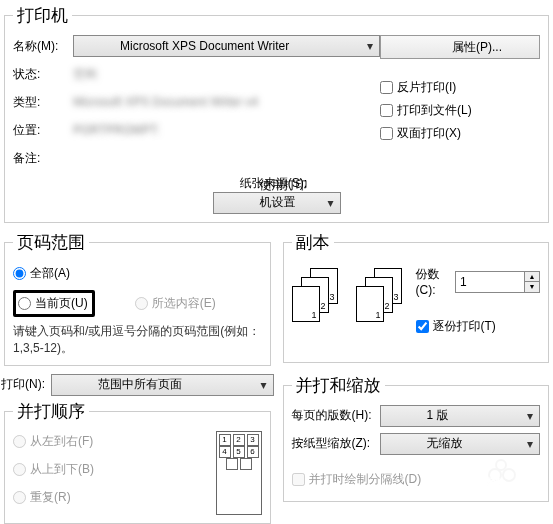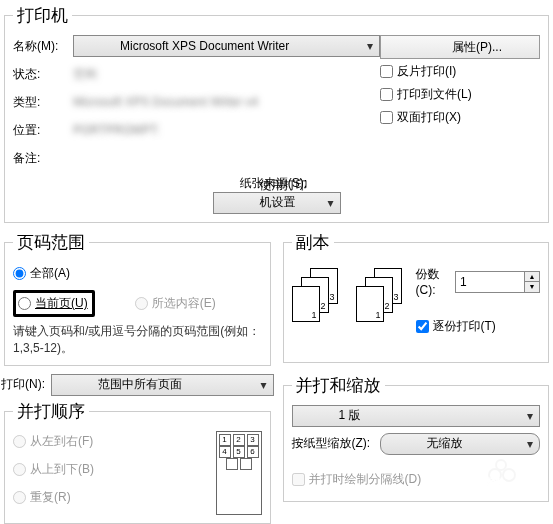--- a/index.html
+++ b/index.html
@@ -12,21 +12,21 @@
 .select, input[type=text] { border: 1px solid #888; height: 22px; padding: 2px 4px; font-size: 12px; background: #fff; }
 .select { background: linear-gradient(#f0f0f0,#e0e0e0); position: relative; padding-right: 22px; display: flex; align-items: center; padding-left: 46px; }
 .select::after { content: "▾"; position: absolute; right: 6px; top: 50%; transform: translateY(-50%); color: #333; }
 button.btn { background: linear-gradient(#f8f8f8,#e8e8e8); border: 1px solid #999; height: 24px; font-size: 12px; padding: 0 10px; cursor: pointer; }
 input[type=checkbox], input[type=radio] { margin-right: 4px; vertical-align: middle; }
 .disabled { color: #999; }
 .top-area { display: flex; gap: 0; }
 .top-left { flex: 1; }
 .top-right { width: 160px; padding-top: 0; }
 .chk-row { display: flex; align-items: center; margin-bottom: 6px; }
-.highlight-box { border: 3px solid #000; display: inline-flex; align-items: center; padding: 2px 4px 2px 2px; border-radius: 2px; text-decoration: underline; }
+.highlight-box { border: 3px solid #000; display: inline-flex; align-items: center; padding: 2px 4px 2px 2px; border-radius: 2px; }
 .range-hint { color: #333; margin-top: 4px; line-height: 1.4; }
 .cols { display: flex; gap: 4px; }
 .col { flex: 1; }
 .copies-diagram { display: flex; gap: 18px; margin: 6px 0 8px 0; }
 .stack { position: relative; width: 46px; height: 54px; }
 .page { position: absolute; width: 28px; height: 36px; background: #fff; border: 1px solid #000; font-size: 9px; display: flex; align-items: flex-end; justify-content: flex-end; padding: 1px 2px; }
 .page.p3 { left: 18px; top: 0; }
 .page.p2 { left: 9px; top: 9px; }
 .page.p1 { left: 0; top: 18px; }
 .spinner { display: flex; }
@@ -64,21 +64,21 @@
         </div>
       <div class="row">
           <span class="lbl">位置:</span>
           <span class="blur">PORTPROMPT:</span>
         </div>
       <div class="row">
           <span class="lbl">备注:</span>
         </div>
     </div>
     <div class="top-right">
-      <button class="btn" style="width:100%;margin-bottom:4px;padding-left:44px;">属性(P)...</button>
+      <button class="btn" style="width:100%;margin-bottom:20px;padding-left:44px;">属性(P)...</button>
       <div class="chk-row">
           <input type="checkbox" style="">
           <span>反片打印(I)</span>
         </div>
       <div class="chk-row">
           <input type="checkbox" style="">
           <span>打印到文件(L)</span>
         </div>
       <div class="chk-row">
           <input type="checkbox" style="">
@@ -190,27 +190,28 @@
               <div class="keypad-cell"></div>
             </div>
         </div>
       </div>
     </fieldset>
   </div>
   <div class="col">
     <fieldset style="height:128px;">
       <legend>并打和缩放</legend>
       <div class="row">
+        <span style="width:88px;">每页的版数(H):</span>
         <div class="select" style="flex:1;">
             <span>1 版</span>
           </div>
       </div>
       <div class="row">
         <span style="width:88px;">按纸型缩放(Z):</span>
-        <div class="select" style="flex:1;border-radius:9px;">
+        <div class="select" style="flex:1;">
             <span>无缩放</span>
           </div>
       </div>
       <div class="row disabled" style="margin-top:14px;">
           <input type="checkbox" disabled="" style="">
           <span>并打时绘制分隔线(D)</span>
         </div>
     </fieldset>
   </div>
 </div>

